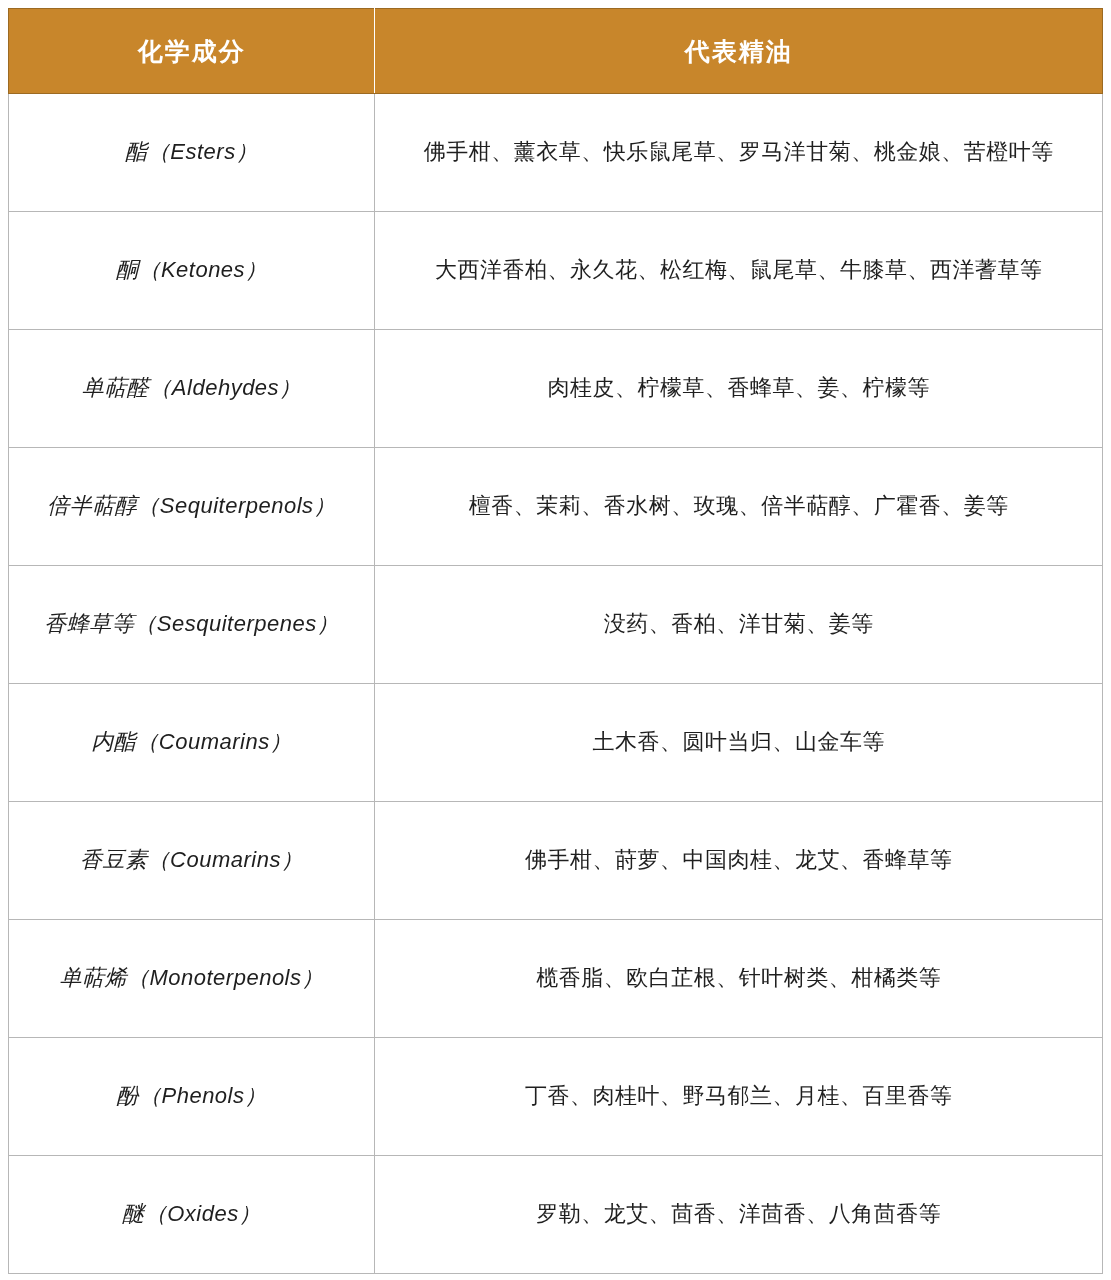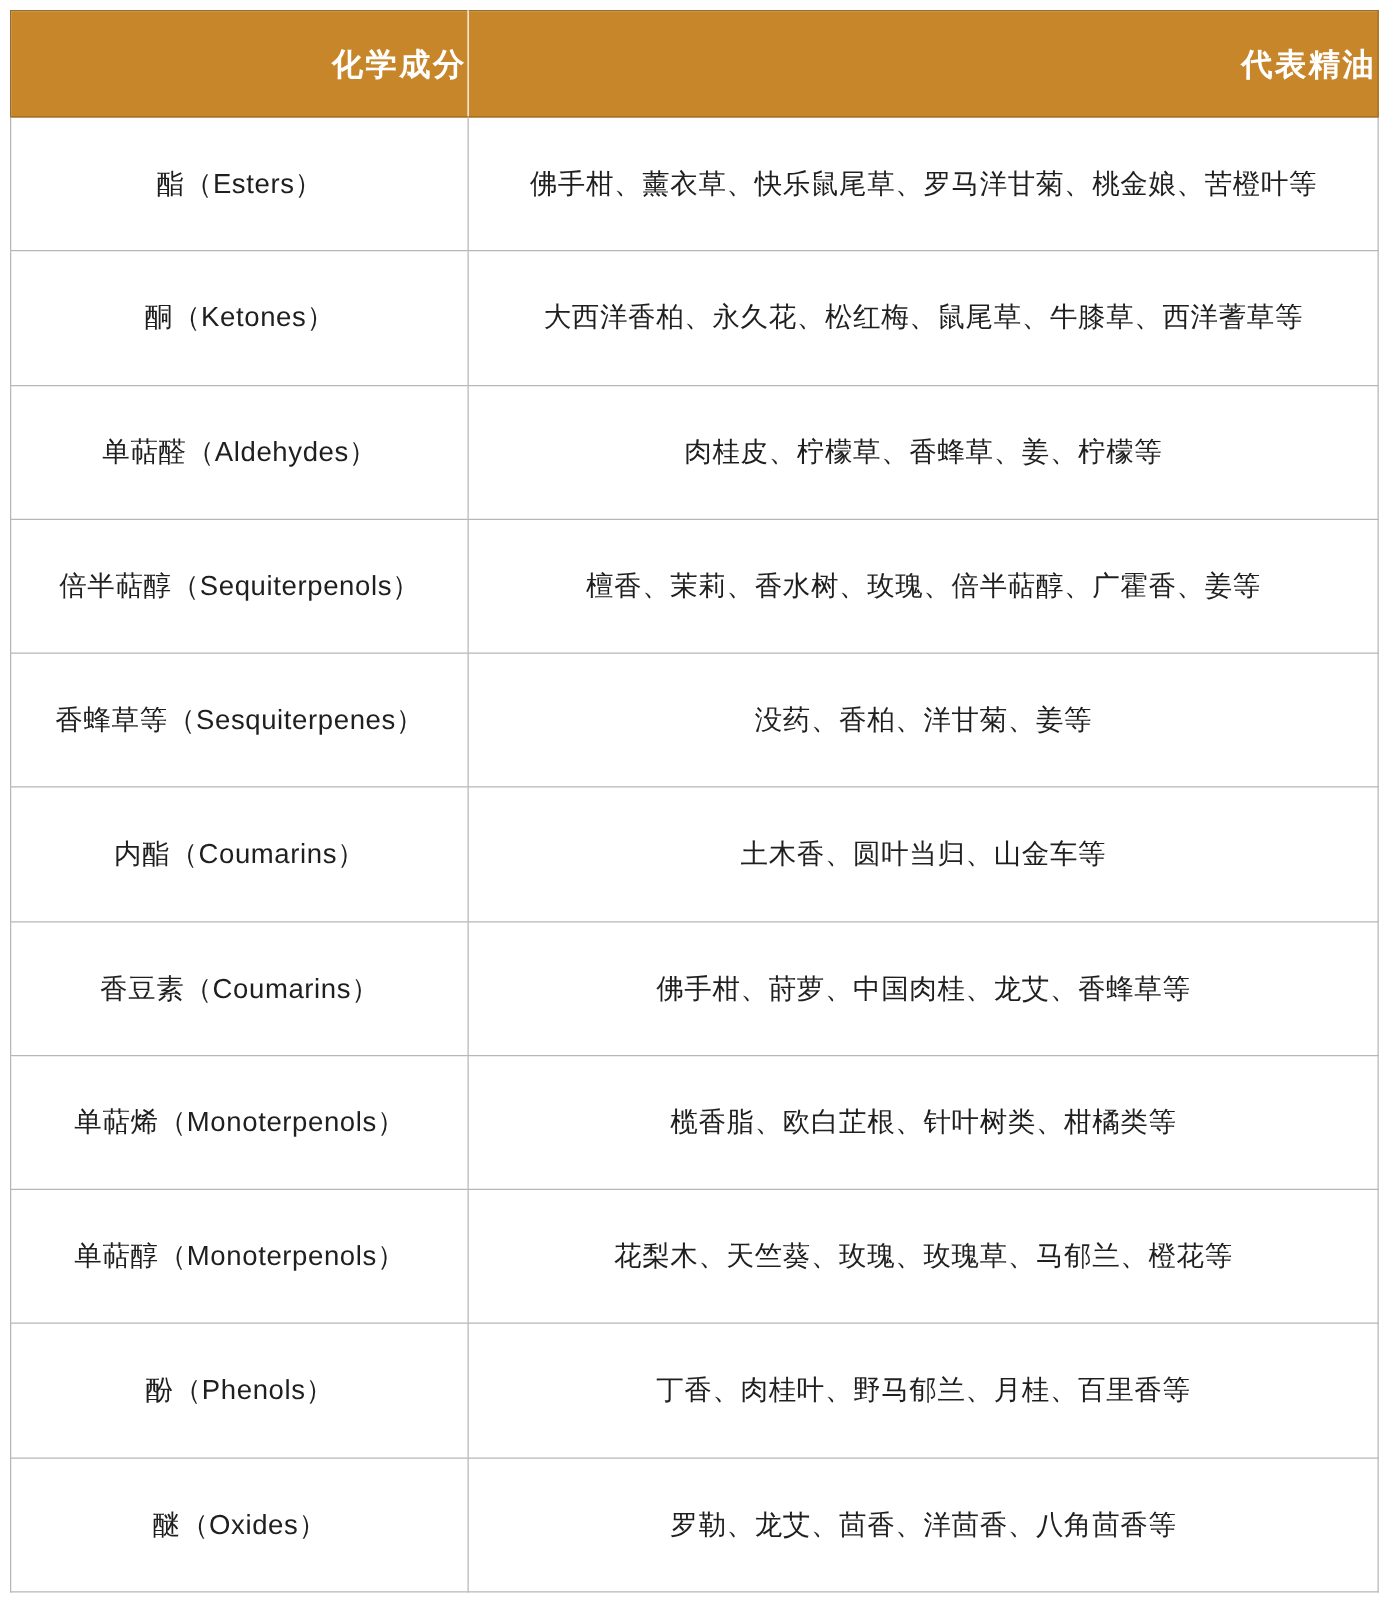--- a/index.html
+++ b/index.html
@@ -30,35 +30,36 @@
 
   thead th {
     background: #c8862b;
     color: #ffffff;
     font-size: 25px;
     font-weight: bold;
     letter-spacing: 2px;
     height: 82px;
     border: 1px solid #9c6a22;
     vertical-align: middle;
-    text-align: right;
+    text-align: center;
   }
   thead th.th-left { border-right: 1px solid #ffffff; }
 
   tbody td {
     border: 1px solid #b7b7b7;
     text-align: center;
     vertical-align: middle;
     font-size: 22px;
     line-height: 1.55;
     padding: 10px 14px;
     color: #1f1f1f;
   }
   tbody td.cell-name {
     letter-spacing: 0.5px;
+    font-style: italic;
   }
   tbody td.cell-oils {
     letter-spacing: 0.5px;
     text-align: center;
   }
 </style>
 </head>
 <body>
 
 <div class="page">
@@ -100,24 +101,20 @@
       </tr>
       <tr>
         <td class="cell-name">香豆素（Coumarins）</td>
         <td class="cell-oils">佛手柑、莳萝、中国肉桂、龙艾、香蜂草等</td>
       </tr>
       <tr>
         <td class="cell-name">单萜烯（Monoterpenols）</td>
         <td class="cell-oils">榄香脂、欧白芷根、针叶树类、柑橘类等</td>
       </tr>
       <tr>
-        <td class="cell-name">单萜醇（Monoterpenols）</td>
-        <td class="cell-oils">花梨木、天竺葵、玫瑰、玫瑰草、马郁兰、橙花等</td>
-      </tr>
-      <tr>
         <td class="cell-name">酚（Phenols）</td>
         <td class="cell-oils">丁香、肉桂叶、野马郁兰、月桂、百里香等</td>
       </tr>
       <tr>
         <td class="cell-name">醚（Oxides）</td>
         <td class="cell-oils">罗勒、龙艾、茴香、洋茴香、八角茴香等</td>
       </tr>
     </tbody>
   </table>
 </div>

